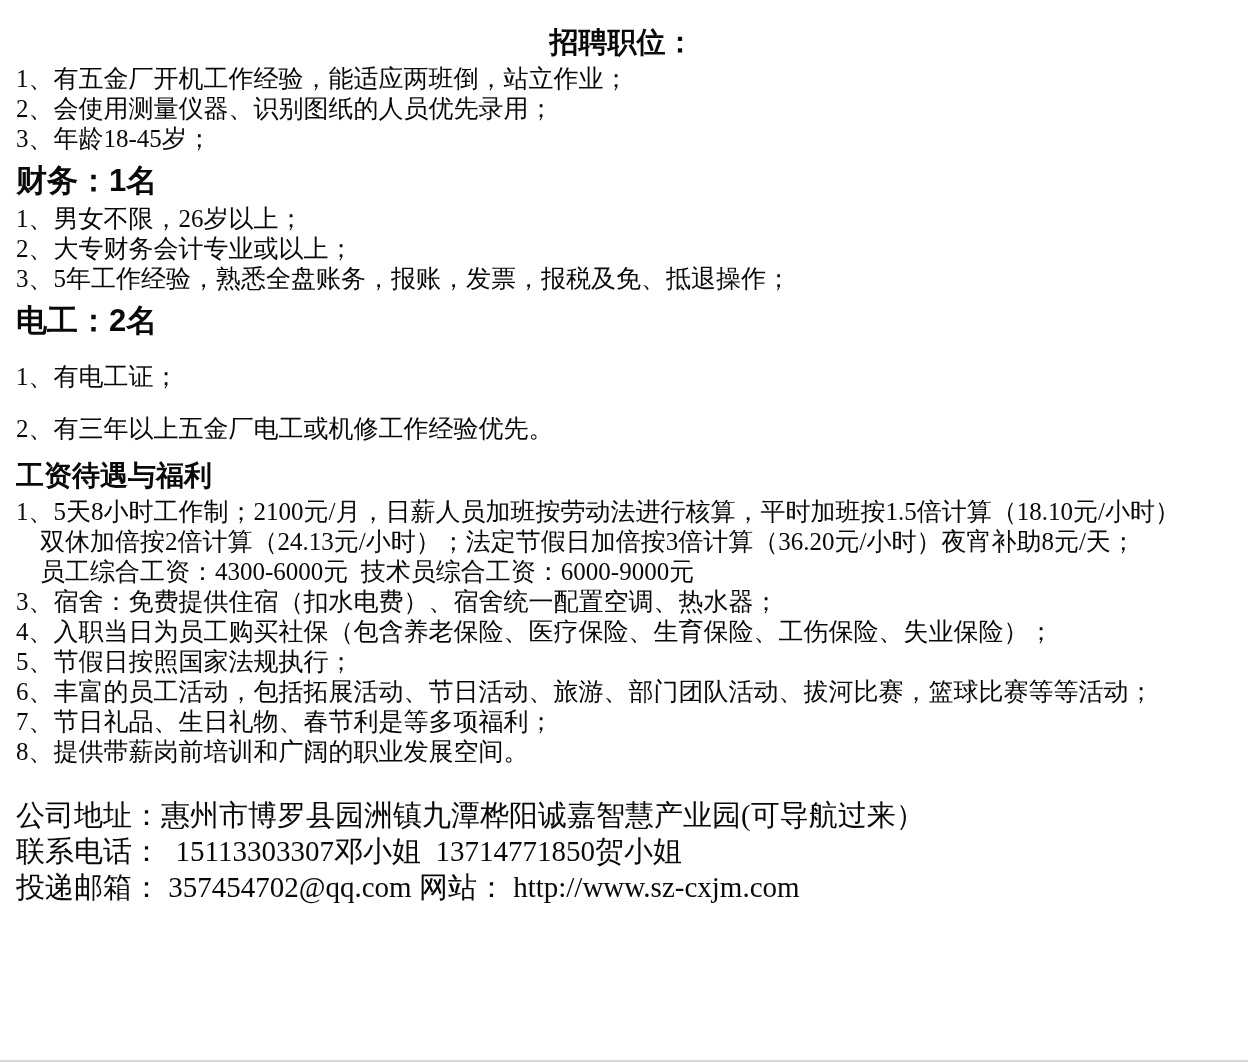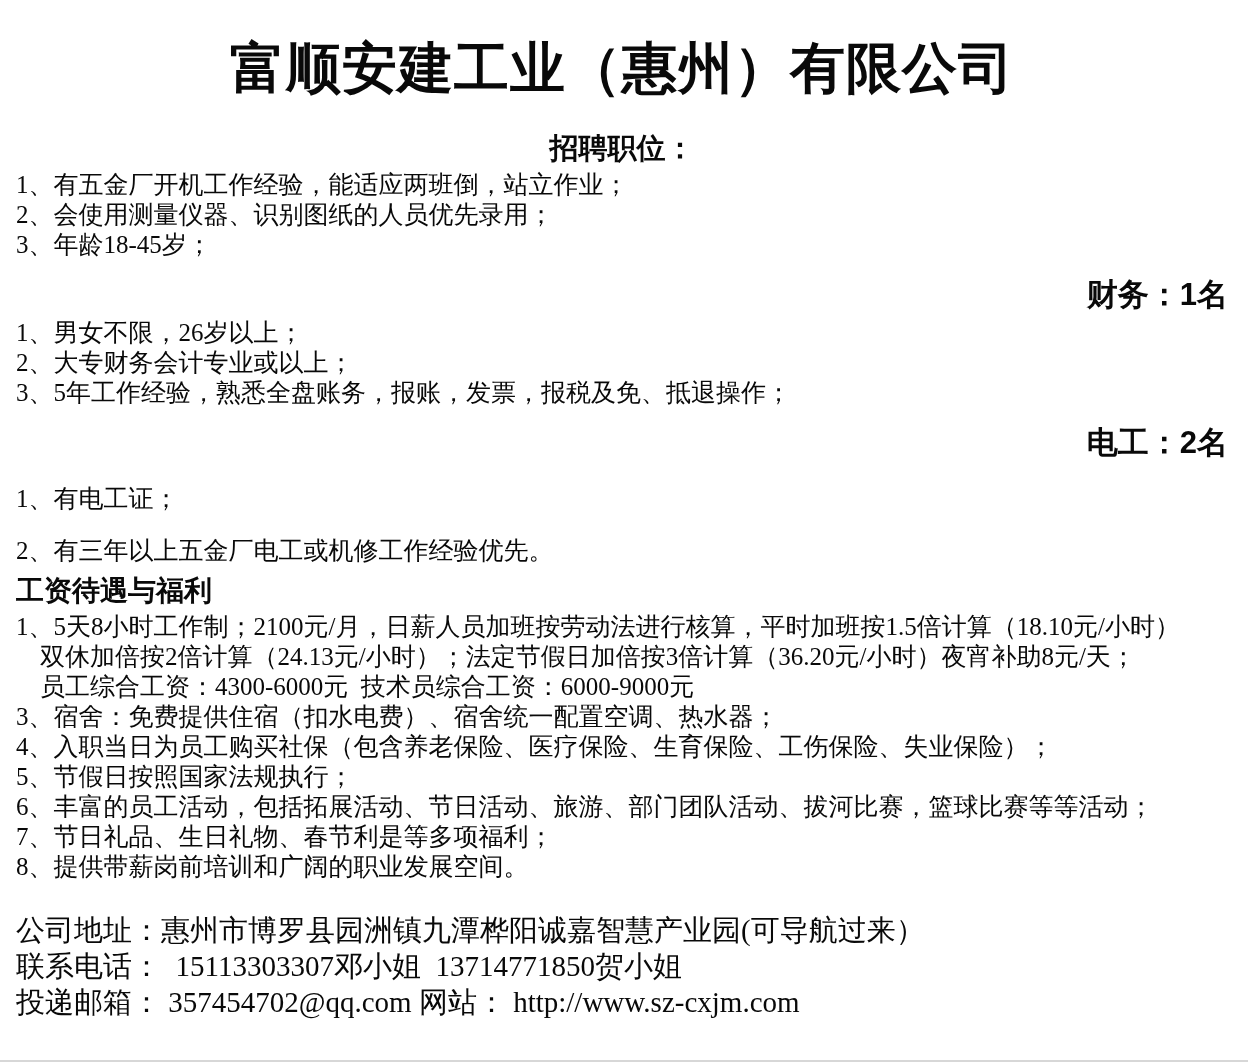--- a/index.html
+++ b/index.html
@@ -38,52 +38,51 @@
     font-size: 31px;
     line-height: 38px;
     margin-top: 2px;
     white-space: pre-wrap;
   }
   .h-welfare {
     font-family: "Liberation Sans", sans-serif;
     font-weight: 800;
     font-size: 28px;
     line-height: 34px;
-    margin-top: 8px;
+    margin-top: 15px;
     white-space: pre-wrap;
   }
   .line {
     font-size: 25px;
     line-height: 30px;
     white-space: pre-wrap;
   }
   .line.cont { padding-left: 24px; }
   .gap-sm { margin-top: 4px; }
-  .gap-md { margin-top: 16px; text-align: right; }
+  .gap-md { margin-top: 8px; }
   .sec-diangong .line { margin-top: 22px; }
   .footer { margin-top: 30px; }
   .footer .line {
     font-size: 29px;
     line-height: 36px;
   }
   .bottom-rule {
     position: absolute;
     left: 0;
     right: 0;
     bottom: 0;
     height: 2px;
     background: #d7d7d7;
   }
 </style>
 </head>
 <body>
 
 <div class="page">
 
-  <div class="title">富顺安建工业（惠州）有限公司</div>
 
   <div class="h-main">招聘职位：</div>
 
   <div class="sec-putong">
     <div class="line gap-sm">1、有五金厂开机工作经验，能适应两班倒，站立作业；</div>
     <div class="line">2、会使用测量仪器、识别图纸的人员优先录用；</div>
     <div class="line">3、年龄18-45岁；</div>
   </div>
 
   <div class="sec-caiwu">

